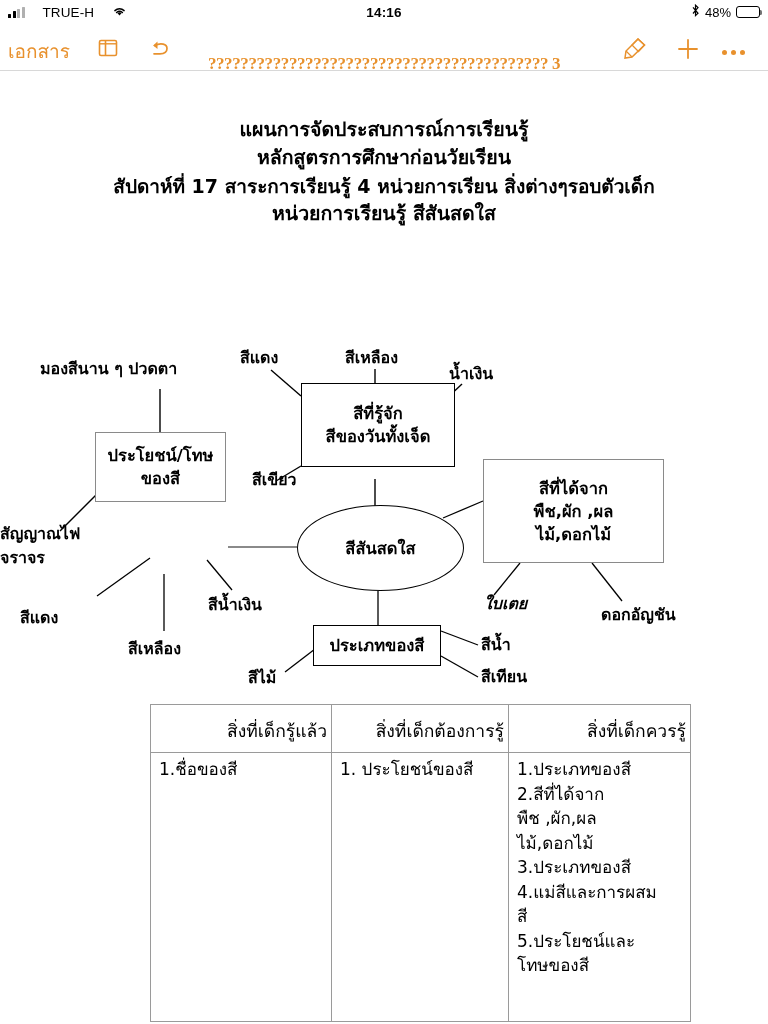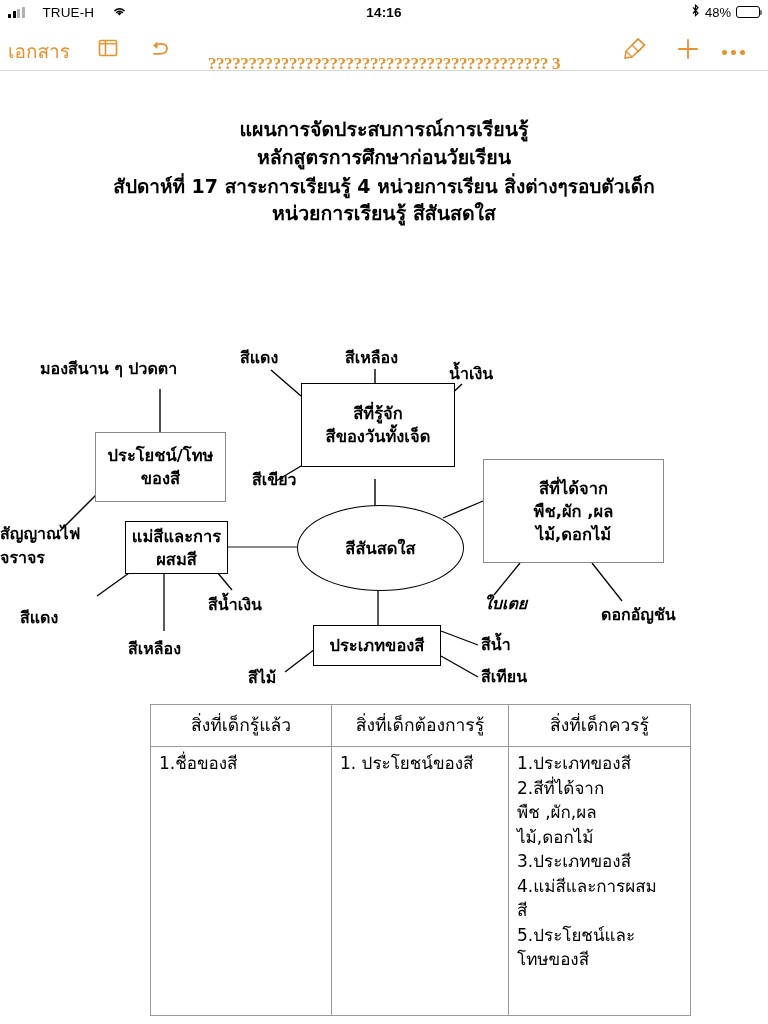--- a/index.html
+++ b/index.html
@@ -212,25 +212,25 @@
     border-collapse: collapse;
     table-layout: fixed;
     font-family: "DejaVu Serif", serif;
   }
   .kwl td, .kwl th {
     border: 1px solid #9a9a9a;
     vertical-align: top;
     padding: 4px 8px 6px 8px;
   }
   .kwl th {
-    text-align: center;
+    text-align: right;
     font-family: "DejaVu Sans", sans-serif;
     font-weight: normal;
     font-size: 17.5px;
-    padding: 6px 4px 7px 4px;
+    padding: 12px 4px 7px 4px;
     height: 26px;
   }
   .kwl td {
     font-size: 17px;
     line-height: 24.5px;
     font-family: "DejaVu Sans", sans-serif;
   }
   .kwl .c1 { width: 172px; }
   .kwl .c2 { width: 168px; }
   .kwl .c3 { width: 173px; }
@@ -376,24 +376,20 @@
       <span style="white-space:pre-line">สีที่รู้จัก
 สีของวันทั้งเจ็ด</span>
     </div>
 
     <div class="node node-box n-fromplant">
       <span style="white-space:pre-line">สีที่ได้จาก
 พืช,ผัก ,ผล
 ไม้,ดอกไม้</span>
     </div>
 
-    <div class="node node-box-dark n-primary">
-      <span style="white-space:pre-line">แม่สีและการ
-ผสมสี</span>
-    </div>
 
     <div class="node node-ellipse n-center">
       <span>สีสันสดใส</span>
     </div>
 
     <div class="node node-box-dark n-types">
       <span>ประเภทของสี</span>
     </div>
 
     <div class="leaf" style="left:40px;  top:287px;">มองสีนาน ๆ ปวดตา</div>

